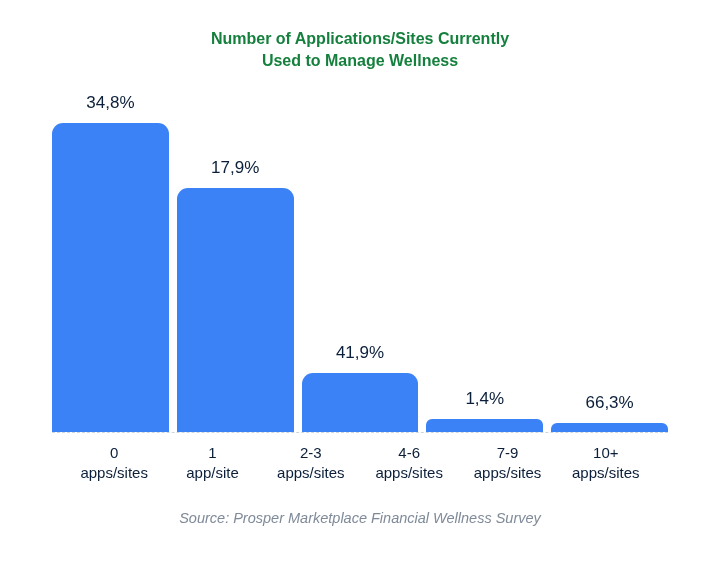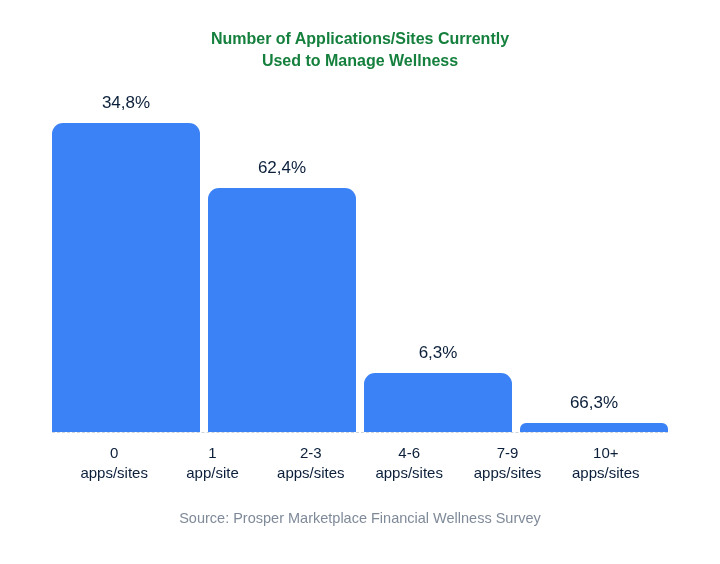--- a/index.html
+++ b/index.html
@@ -67,44 +67,49 @@
     text-align: center;
     font-size: 15px;
     line-height: 1.35;
     color: #0b1f3a;
   }
   .source {
     text-align: center;
     font-size: 14.5px;
     color: #7f8a99;
     margin-top: 26px;
+    font-style: italic;
   }
 </style>
 </head>
 <body>
 
 <div class="chart-wrap">
   <div class="title">
     <span>Number of Applications/Sites Currently</span><br>
     <span>Used to Manage Wellness</span>
   </div>
 
   <div class="plot-outer">
     <div class="plot" id="plot">
         <div class="bar-slot">
           <div class="bar-label">34,8%</div>
           <div class="bar" style="height: 96.6667%; background: rgb(59, 130, 246);"></div>
         </div>
         <div class="bar-slot">
-          <div class="bar-label">62,4%</div>
+          <div class="bar-label">17,9%</div>
           <div class="bar" style="height: 71.9444%; background: rgb(59, 130, 246);"></div>
         </div>
         <div class="bar-slot">
-          <div class="bar-label">6,3%</div>
+          <div class="bar-label">41,9%</div>
           <div class="bar" style="height: 17.5%; background: rgb(59, 130, 246);"></div>
+        </div>
+        <div class="bar-slot">
+          <div class="bar-label">1,4%</div>
+          <div class="bar tiny" style="height: 3.88889%; background: rgb(59, 130, 246);"></div>
         </div>
         <div class="bar-slot">
           <div class="bar-label">66,3%</div>
           <div class="bar tiny" style="height: 2.77778%; background: rgb(59, 130, 246);"></div>
         </div>
       </div>
     <div class="axis" id="axis">
         <div class="tick">0<br>apps/sites</div>
         <div class="tick">1<br>app/site</div>
         <div class="tick">2-3<br>apps/sites</div>

